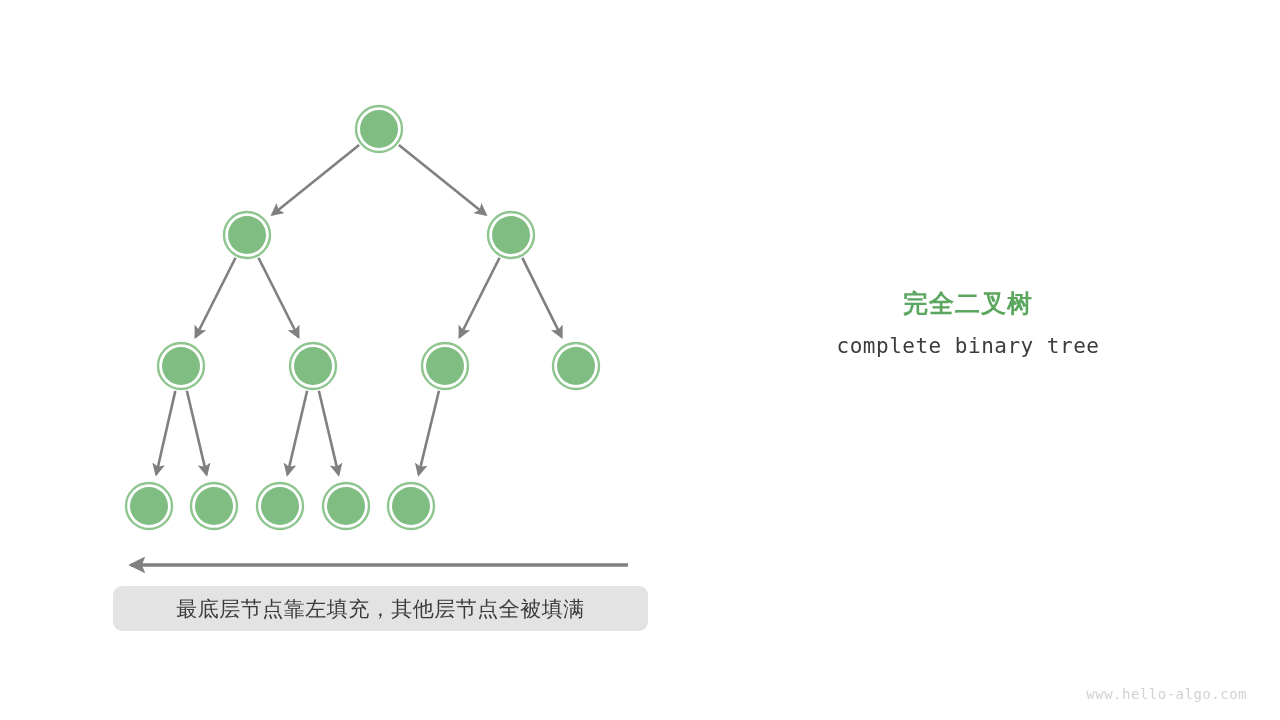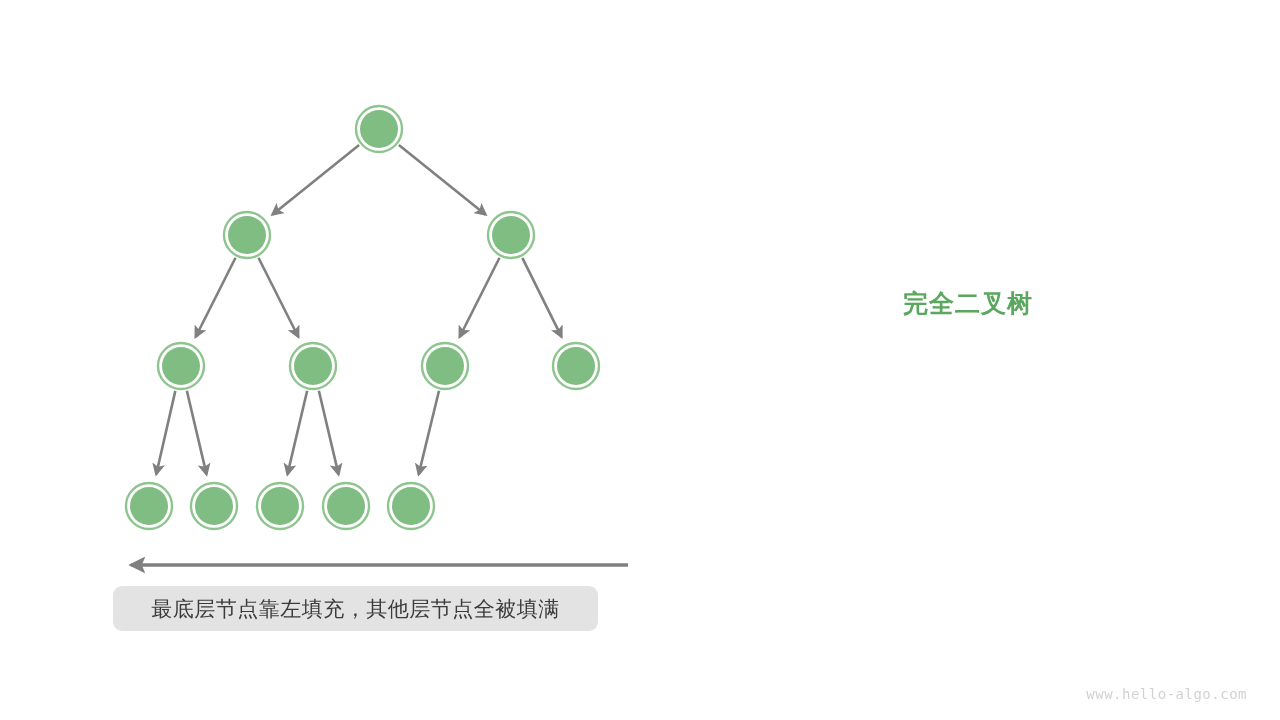--- a/index.html
+++ b/index.html
@@ -47,21 +47,21 @@
     font-family: "DejaVu Sans Mono", "Liberation Mono", monospace;
     font-size: 21px;
     color: #3c3c3c;
     letter-spacing: 0.5px;
     margin: 0;
   }
   .caption-box {
     position: absolute;
     left: 113px;
     top: 586px;
-    width: 485px;
+    width: 535px;
     height: 45px;
     background: #e3e3e3;
     border-radius: 9px;
     display: flex;
     align-items: center;
     justify-content: center;
   }
   .caption-text {
     font-family: "Liberation Sans", sans-serif;
     font-size: 21px;
@@ -159,20 +159,21 @@
           <circle cx="411" cy="506" r="19" fill="#7fbd82"></circle>
         </g>
       </g>
     <g id="direction-layer">
         <line x1="628" y1="565" x2="131" y2="565" stroke="#808080" stroke-width="3.4" marker-end="url(#direction-arrowhead)"></line>
       </g>
   </svg>
 
   <div class="legend">
     <div class="legend-title">完全二叉树</div>
+    <div class="legend-sub">complete binary tree</div>
   </div>
 
   <div class="caption-box">
     <span class="caption-text">最底层节点靠左填充，其他层节点全被填满</span>
   </div>
 
   <div class="watermark">www.hello-algo.com</div>
 
 </div>
 

